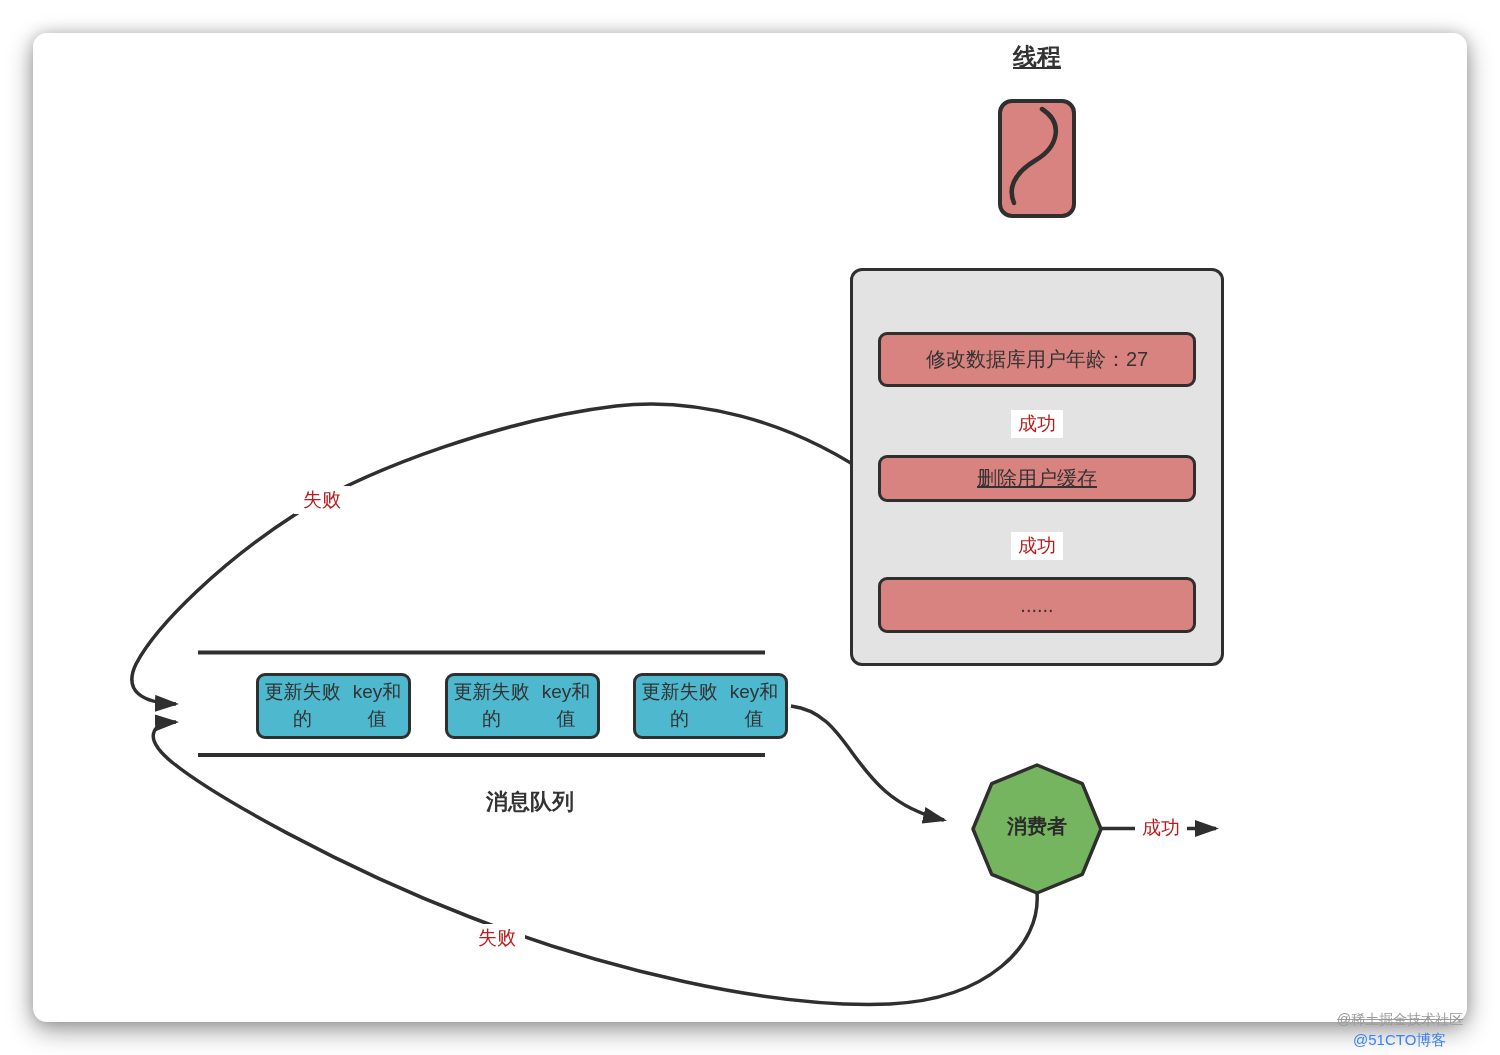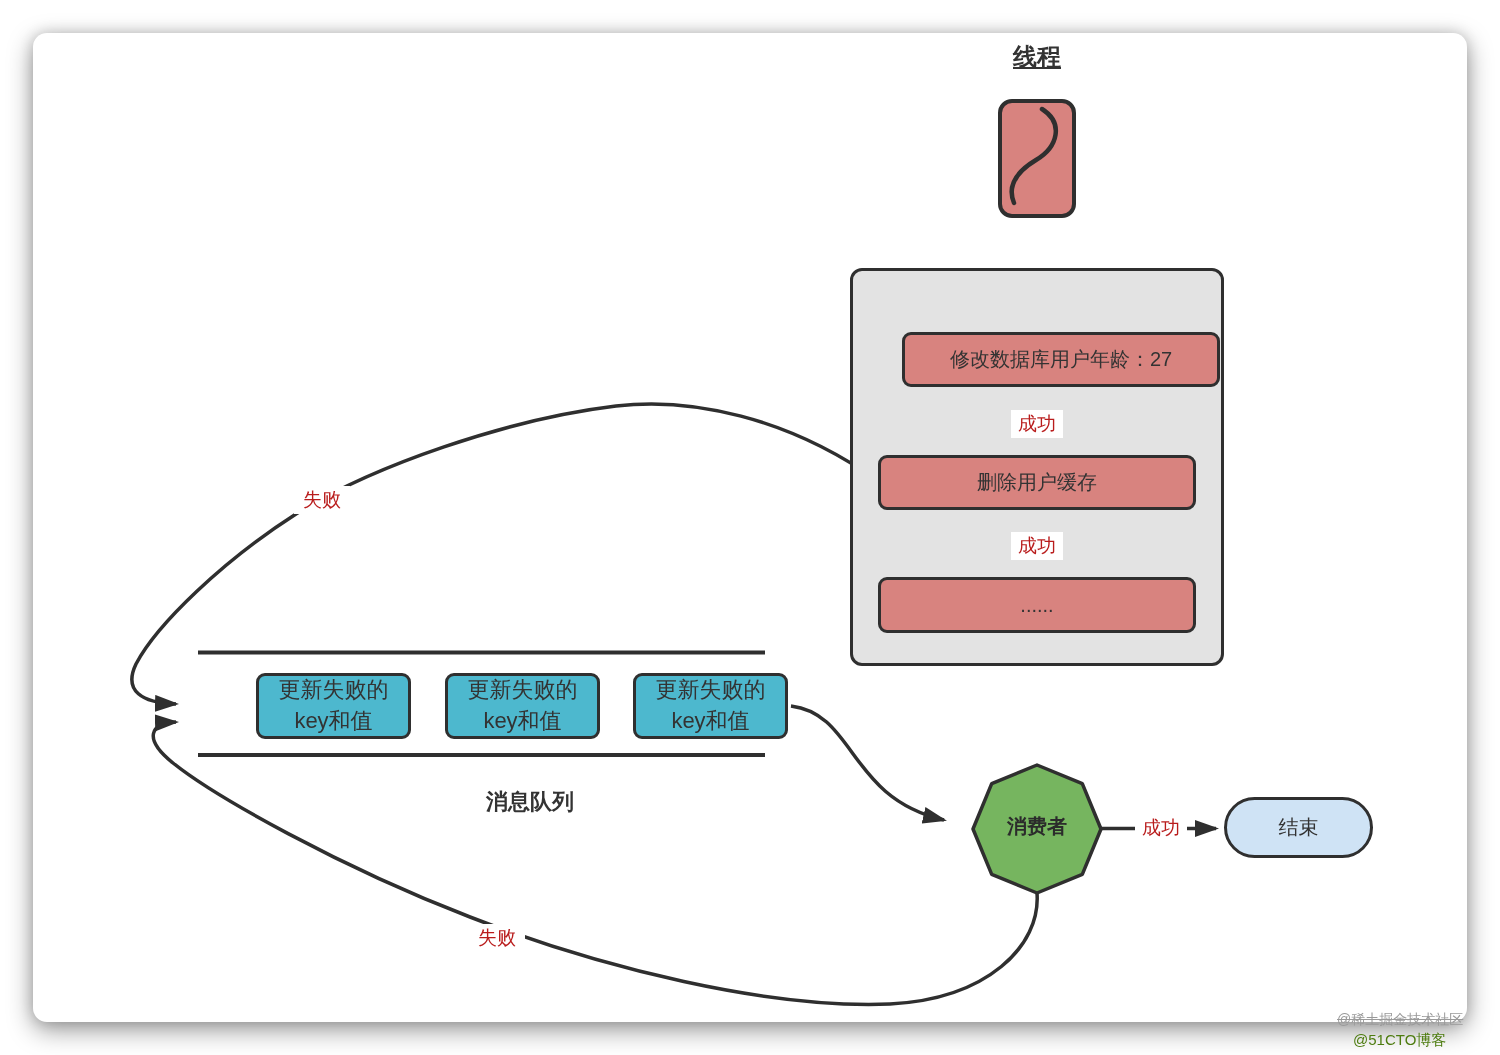--- a/index.html
+++ b/index.html
@@ -4,36 +4,36 @@
 <style>
   html,body{margin:0;padding:0;background:#ffffff;font-family:"Liberation Sans",sans-serif;}
   .stage{position:relative;width:1500px;height:1055px;overflow:hidden;background:#ffffff;}
   .card{position:absolute;left:33px;top:33px;width:1434px;height:989px;background:#ffffff;
         border-radius:14px;box-shadow:0 8px 26px rgba(0,0,0,.40),0 0 14px rgba(0,0,0,.16);}
   .wires{position:absolute;left:0;top:0;width:1500px;height:1055px;pointer-events:none;}
   .node{position:absolute;box-sizing:border-box;display:flex;align-items:center;justify-content:center;
         color:#333;text-align:center;}
   .gray-box{background:#E3E3E3;border:3px solid #2F2F2F;border-radius:12px;}
   .red-step{background:#D8837F;border:3px solid #2F2F2F;border-radius:9px;font-size:20px;}
-  .queue-item{background:#4DB8CE;border:3px solid #2F2F2F;border-radius:9px;font-size:22px;
-              flex-direction:column;line-height:1.4;}
+  .queue-item{background:#4DB8CE;border:3px solid #2F2F2F;border-radius:9px;font-size:19px;
+              line-height:1.4;}
   .pill{background:#CFE3F5;border:3.5px solid #2F2F2F;border-radius:31px;font-size:20px;}
   .chip{position:absolute;background:#ffffff;color:#b91c1c;font-size:19px;display:flex;
         align-items:center;justify-content:center;box-sizing:border-box;}
   .big-label{position:absolute;font-weight:bold;color:#333;text-align:center;}
   .thread-title{left:957px;top:41px;width:160px;font-size:24px;text-decoration:underline;}
   .queue-title{left:455px;top:787px;width:150px;font-size:22px;font-family:Liberation Mono, monospace;}
   .thread-icon{position:absolute;left:998px;top:99px;width:78px;height:119px;background:#D8837F;
                border:4px solid #2F2F2F;border-radius:14px;box-sizing:border-box;
                display:flex;align-items:center;justify-content:center;}
   .oct-label{position:absolute;left:977px;top:813px;width:120px;text-align:center;
              font-weight:bold;font-size:20px;color:#2b2b2b;}
   .wm1{position:absolute;left:1337px;top:1011px;font-size:14px;color:#9a9a9a;
        text-decoration:line-through;white-space:nowrap;}
-  .wm2{position:absolute;left:1353px;top:1031px;font-size:15px;color:#4d7c0f;white-space:nowrap;}
+  .wm2{position:absolute;left:1353px;top:1031px;font-size:15px;color:#3b82f6;white-space:nowrap;}
 </style>
 </head>
 <body>
 
 <div class="stage">
   <div class="card"></div>
 
   <svg class="wires" width="1500" height="1055" viewBox="0 0 1500 1055">
     <defs>
       <marker id="ah" markerUnits="userSpaceOnUse" markerWidth="24" markerHeight="17" refX="21" refY="8.5" orient="auto">
@@ -61,26 +61,26 @@
 
   <div class="big-label thread-title">线程</div>
   <div class="thread-icon">
     <svg width="70" height="111" viewBox="0 0 70 111">
       <path d="M40,6 C62,20 56,44 34,57 C14,69 5,83 12,100" stroke="#2F2F2F" stroke-width="4.5" fill="none" stroke-linecap="round"></path>
     </svg>
   </div>
 
   <div class="node gray-box" style="left:850px;top:268px;width:374px;height:398px;"></div>
 
-  <div class="node red-step" style="left:878px;top:332px;width:318px;height:55px;margin-left:24px;">
+  <div class="node red-step" style="left:878px;top:332px;width:318px;height:55px;">
     <span>修改数据库用户年龄：27</span>
   </div>
   <div class="chip" style="left:1011px;top:410px;width:52px;height:28px;">成功</div>
 
-  <div class="node red-step" style="left:878px;top:455px;width:318px;height:55px;">
+  <div class="node red-step" style="left:878px;top:455px;width:318px;height:47px;text-decoration:underline;">
     <span>删除用户缓存</span>
   </div>
   <div class="chip" style="left:1011px;top:532px;width:52px;height:28px;">成功</div>
 
   <div class="node red-step" style="left:878px;top:577px;width:318px;height:56px;">
     <span>......</span>
   </div>
 
   <div class="node queue-item" style="left:256px;top:673px;width:155px;height:66px;">
     <div>更新失败的</div>
@@ -92,23 +92,20 @@
   </div>
   <div class="node queue-item" style="left:633px;top:673px;width:155px;height:66px;">
     <div>更新失败的</div>
     <div>key和值</div>
   </div>
 
   <div class="big-label queue-title">消息队列</div>
 
   <div class="oct-label">消费者</div>
 
-  <div class="node pill" style="left:1224px;top:797px;width:149px;height:61px;">
-    <span>结束</span>
-  </div>
 
   <div class="chip" style="left:1135px;top:814px;width:52px;height:28px;">成功</div>
   <div class="chip" style="left:294px;top:486px;width:56px;height:28px;">失败</div>
   <div class="chip" style="left:469px;top:924px;width:56px;height:28px;">失败</div>
 
   <div class="wm1">@稀土掘金技术社区</div>
   <div class="wm2">@51CTO博客</div>
 </div>
 
 </body></html>

